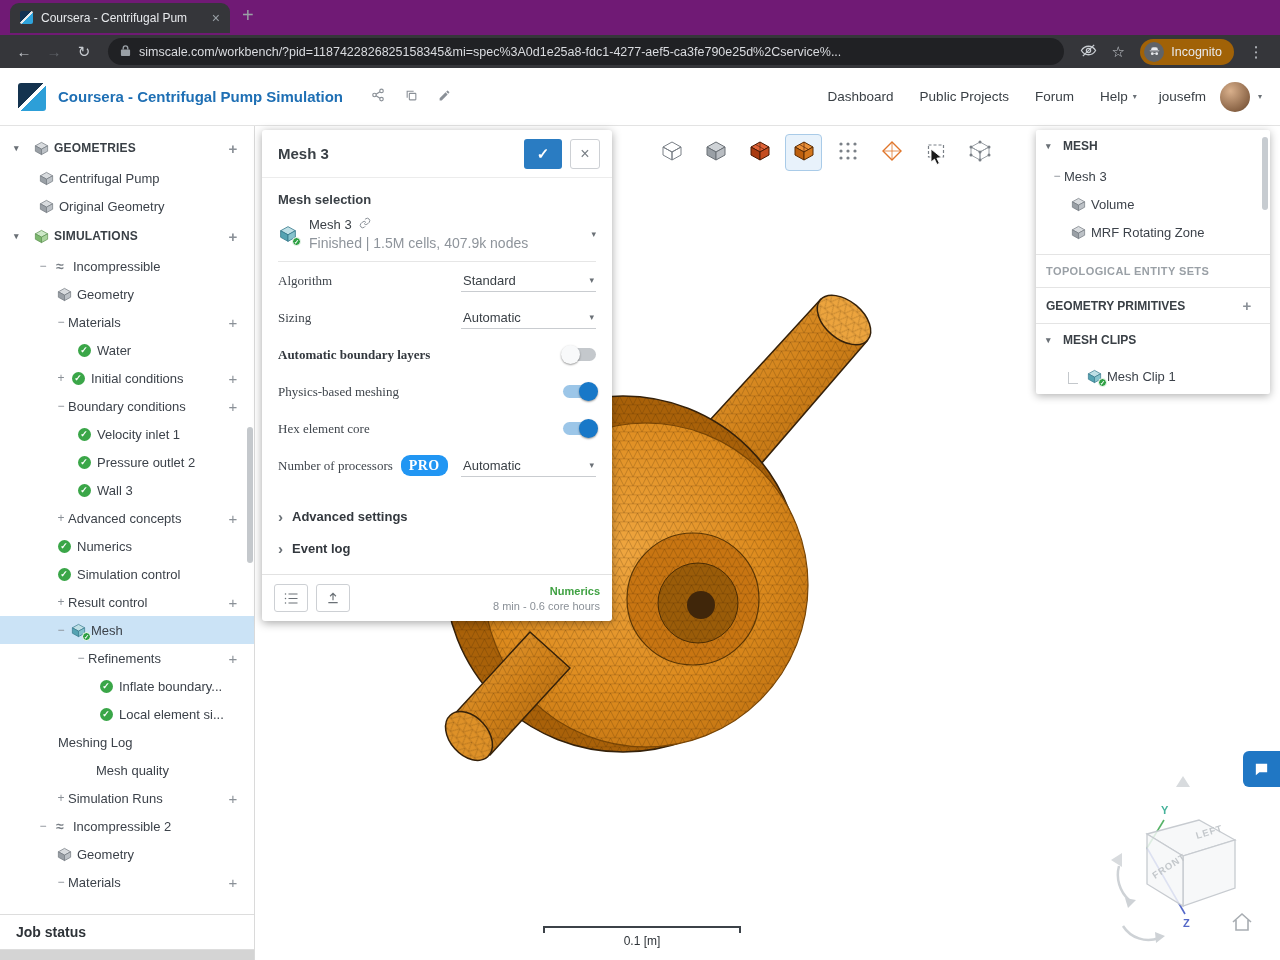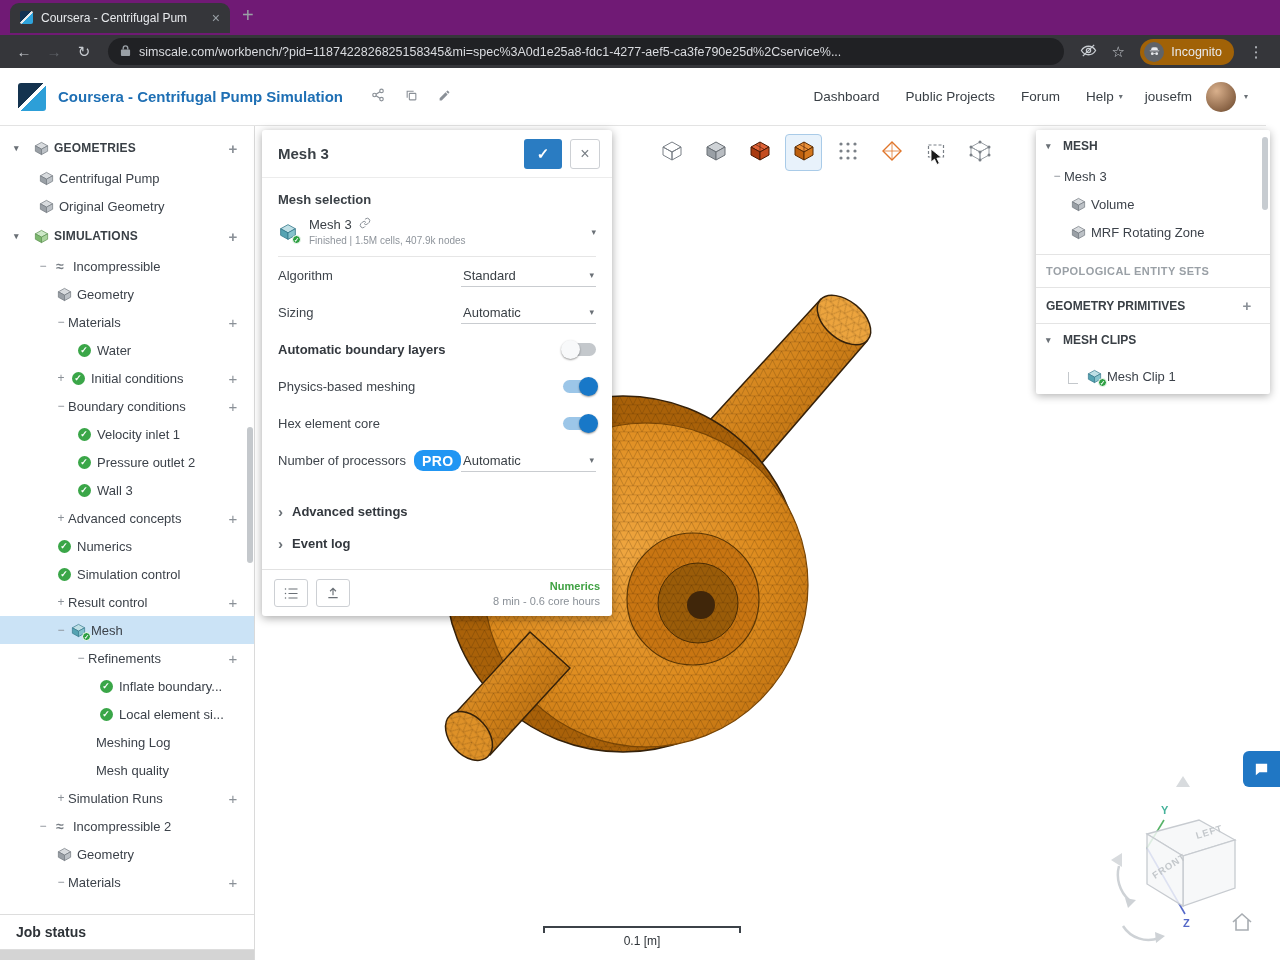--- a/index.html
+++ b/index.html
@@ -21,21 +21,21 @@
 
   .addressbar { position:absolute; left:0; top:35px; right:0; height:33px; background:#35363a; display:flex; align-items:center; padding:0 10px; gap:2px; }
   .abtn { width:28px; text-align:center; color:#c7cbd0; font-size:15px; flex:0 0 auto; }
   .abtn.disabled { color:#5f6368; }
   .urlpill { flex:1; display:flex; align-items:center; gap:8px; height:27px; background:#202124; border-radius:14px; margin:0 8px; padding:0 12px; color:#dadce0; font-size:12.5px; white-space:nowrap; overflow:hidden; }
   .urltext { overflow:hidden; text-overflow:ellipsis; }
   .incog { display:flex; align-items:center; gap:7px; background:#a16207; border-radius:15px; padding:3px 12px 3px 4px; color:#e8eaed; font-size:12.5px; margin:0 6px; flex:0 0 auto; }
   .incog-ic { width:20px; height:20px; border-radius:50%; background:#5f6368; display:flex; align-items:center; justify-content:center; }
 
   
-  .appheader { position:absolute; left:0; top:68px; right:14px; height:58px; background:#fff; border-bottom:1px solid #e3e3e3; display:flex; align-items:center; padding:0 18px; z-index:2; }
+  .appheader { position:absolute; left:0; top:68px; right:0; height:58px; background:#fff; border-bottom:1px solid #e3e3e3; display:flex; align-items:center; padding:0 18px; z-index:2; }
   .logo { width:28px; height:28px; border-radius:3px; flex:0 0 auto;
     background:linear-gradient(135deg,#14334f 46%, #ffffff 46%, #ffffff 54%, #2d9fd8 54%); }
   .ptitle { margin-left:12px; font-size:15px; font-weight:bold; color:#1e6fb4; white-space:nowrap; }
   .hicons { display:flex; gap:20px; margin-left:28px; align-items:center; }
   .hspacer { flex:1; }
   .hnav { display:flex; align-items:center; gap:26px; font-size:13.5px; color:#3a4046; }
   .hnav .navitem { display:flex; align-items:center; gap:5px; }
   .caret-sm { font-size:8px; color:#6a7076; }
   .avatar { width:30px; height:30px; border-radius:50%; background:radial-gradient(circle at 35% 30%, #d9b08c, #8a6446 70%, #5c4026); }
   .uname { font-size:13.5px; color:#3a4046; }
@@ -74,24 +74,24 @@
   .mesh-panel { position:absolute; left:262px; top:130px; width:350px; background:#fff; border-radius:3px; box-shadow:0 2px 10px rgba(0,0,0,.35); z-index:5; }
   .mp-title { height:48px; display:flex; align-items:center; padding:0 12px 0 16px; border-bottom:1px solid #ececec; }
   .mp-title .t { flex:1; font-size:15px; font-weight:bold; color:#3a4046; }
   .ok-btn { width:38px; height:30px; background:#2a7cc2; border:none; border-radius:3px; color:#fff; font-size:15px; font-weight:bold; display:flex; align-items:center; justify-content:center; }
   .cls-btn { width:30px; height:30px; background:#fff; border:1px solid #cdd0d4; border-radius:3px; color:#7a8087; font-size:16px; margin-left:8px; display:flex; align-items:center; justify-content:center; }
   .mp-body { padding:0 16px 6px; }
   .mp-heading { margin:14px 0 10px; font-size:13px; font-weight:bold; color:#3a4046; }
   .mp-select-row { display:flex; align-items:center; gap:8px; padding-bottom:10px; border-bottom:1px solid #e6e6e6; }
   .mp-sel-text { flex:1; }
   .mp-name-row { display:flex; align-items:center; gap:7px; font-size:13px; color:#3a4046; }
-  .mp-meta { font-size:10px; color:#8e949b; margin-top:3px; }
+  .mp-meta { font-size:14px; color:#8e949b; margin-top:3px; }
   .mcaret { font-size:9px; color:#6a7076; }
   .mrow { display:flex; align-items:center; height:37px; }
-  .mleft { flex:1; display:flex; align-items:center; gap:8px; min-width:0; }
+  .mleft { flex:1; display:flex; align-items:center; gap:8px; min-width:0;font-family:Liberation Serif, serif; }
   .mlabel { font-size:13px; color:#3f454c; white-space:nowrap; }
   .mlabel.b { font-weight:bold; color:#33383e; }
   .pro { background:#2196f3; color:#fff; font-size:14px; font-weight:bold; padding:2.5px 8px; border-radius:9px; letter-spacing:.4px; flex:0 0 auto; }
   .mctrl { width:135px; display:flex; align-items:center; justify-content:flex-end; flex:0 0 auto; }
   .mctrl.start { justify-content:flex-start; }
   .msel { width:135px; display:flex; align-items:center; border-bottom:1px solid #c9ccd0; padding:3px 2px; font-size:13px; color:#3a4046; }
   .mselv { flex:1; }
   .mtoggle { width:33px; height:13px; border-radius:7px; background:#c4c8cc; position:relative; }
   .mtoggle .mknob { position:absolute; top:-3px; left:-2px; width:19px; height:19px; border-radius:50%; background:#f8f9fa; box-shadow:0 1px 2px rgba(0,0,0,.4); }
   .mtoggle.on { background:#9cc6e8; }
@@ -506,21 +506,21 @@
             <span class="chk">✓</span>
           </span>
           <span class="tlabel">Inflate boundary...</span>
         </div>
         <div class="trow" style="padding-left: 96px;">
           <span class="ticon">
             <span class="chk">✓</span>
           </span>
           <span class="tlabel">Local element si...</span>
         </div>
-        <div class="trow" style="padding-left: 96px;">
+        <div class="trow" style="padding-left: 58px;">
           <span class="tlabel">Meshing Log</span>
         </div>
         <div class="trow" style="padding-left: 96px;">
           <span class="tlabel">Mesh quality</span>
         </div>
         <div class="trow" style="padding-left: 54px;">
           <span class="texp">+</span>
           <span class="tlabel">Simulation Runs</span>
           <span class="tplus">+</span>
         </div>

